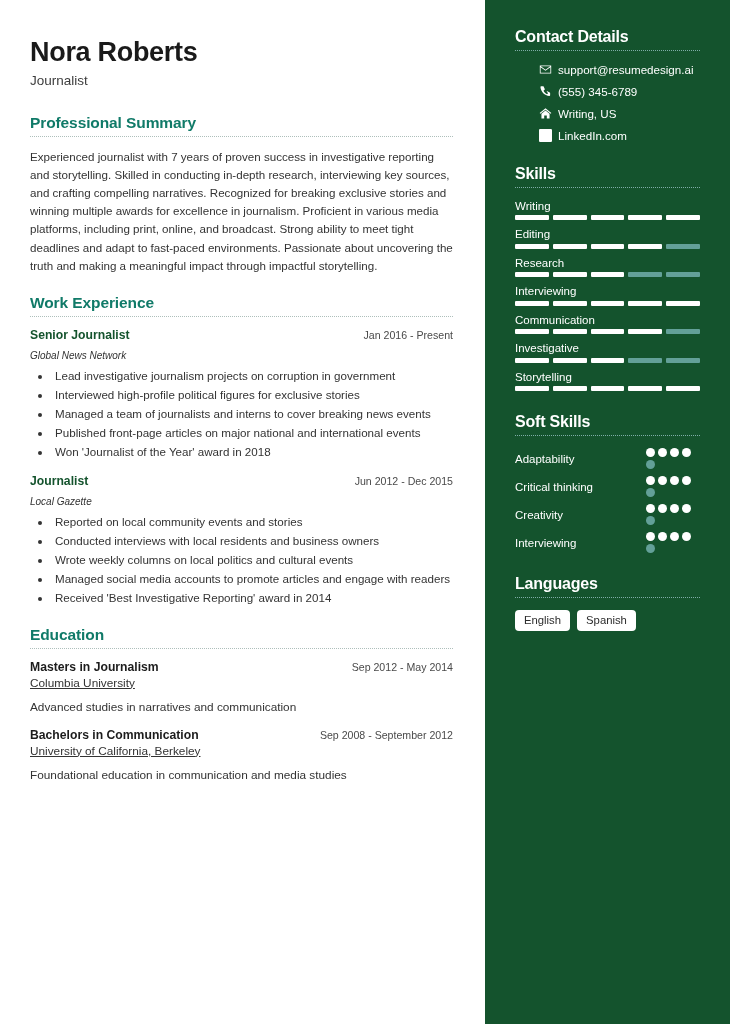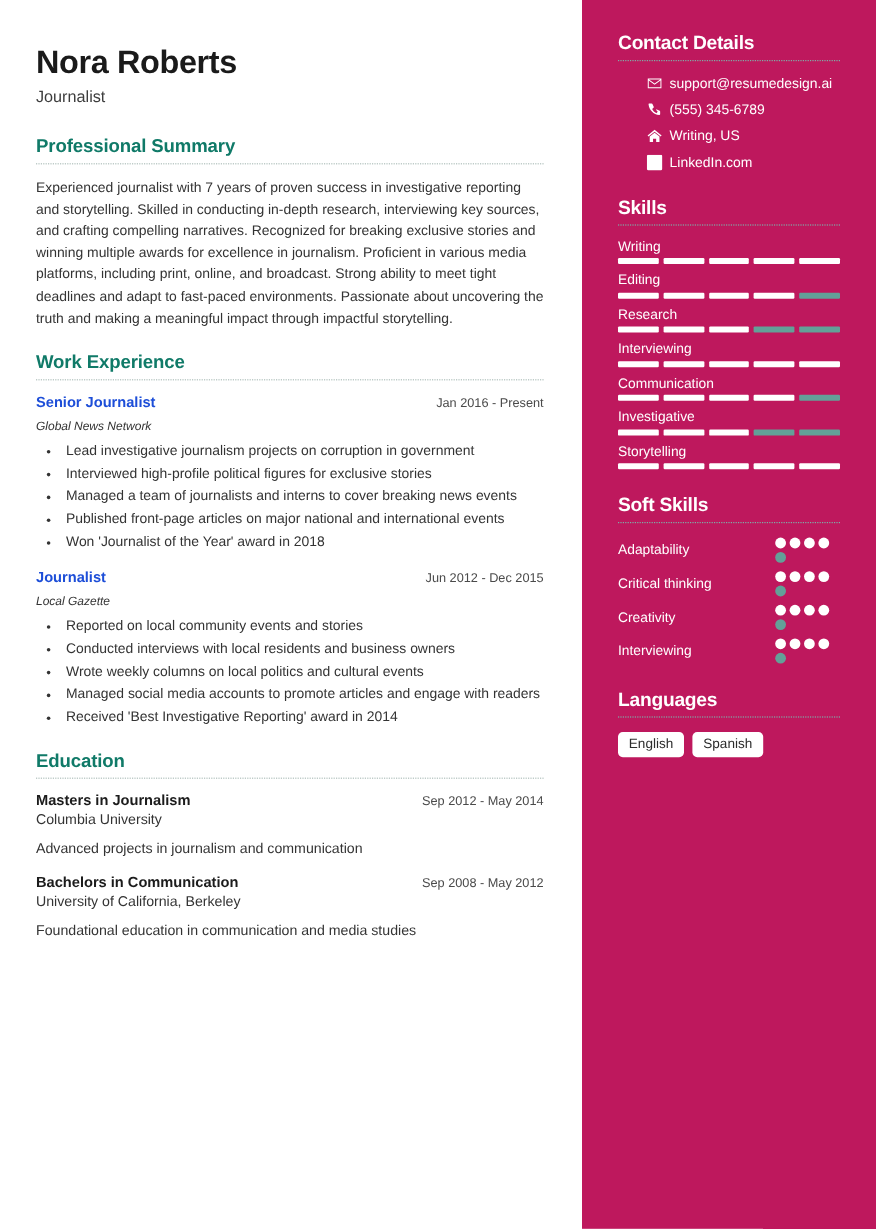--- a/index.html
+++ b/index.html
@@ -65,21 +65,21 @@
 
   .job-block { margin-bottom: 14px; }
   .job-head {
     display: flex;
     justify-content: space-between;
     align-items: baseline;
   }
   .job-role {
     font-size: 12.2px;
     font-weight: bold;
-    color: #1d4ed8;
+    color: #14532d;
   }
   .job-dates {
     font-size: 10.6px;
     color: #4a4a4a;
     white-space: nowrap;
     text-align: center;
   }
   .job-org {
     font-size: 10px;
     color: #333333;
@@ -112,32 +112,33 @@
   }
   .edu-dates {
     font-size: 10.6px;
     color: #4a4a4a;
     white-space: nowrap;
   }
   .edu-school {
     font-size: 11.8px;
     color: #333333;
     margin-top: 2px;
+    text-decoration: underline;
   }
   .edu-desc {
     font-size: 11.8px;
     color: #333333;
     margin-top: 10px;
   }
 
   
   .side-col {
     width: 245px;
     box-sizing: border-box;
-    background: #be185d;
+    background: #14532d;
     color: #ffffff;
     padding: 28px 30px 20px 30px;
   }
   .side-head {
     font-size: 16px;
     font-weight: bold;
     color: #ffffff;
     margin: 0 0 4px 0;
     letter-spacing: -0.2px;
   }
@@ -284,26 +285,26 @@
     <div class="section">
       <div class="sec-head">Education</div>
       <hr class="divider">
       <div id="edu-container">
           <div class="edu-block">
             <div class="edu-head">
               <div class="edu-degree">Masters in Journalism</div>
               <div class="edu-dates">Sep 2012 - May 2014</div>
             </div>
             <div class="edu-school">Columbia University</div>
-            <div class="edu-desc">Advanced projects in journalism and communication</div>
+            <div class="edu-desc">Advanced studies in narratives and communication</div>
           </div>
           <div class="edu-block">
             <div class="edu-head">
               <div class="edu-degree">Bachelors in Communication</div>
-              <div class="edu-dates">Sep 2008 - May 2012</div>
+              <div class="edu-dates">Sep 2008 - September 2012</div>
             </div>
             <div class="edu-school">University of California, Berkeley</div>
             <div class="edu-desc">Foundational education in communication and media studies</div>
           </div>
         </div>
     </div>
 
   </div>
 
   <div class="side-col">

